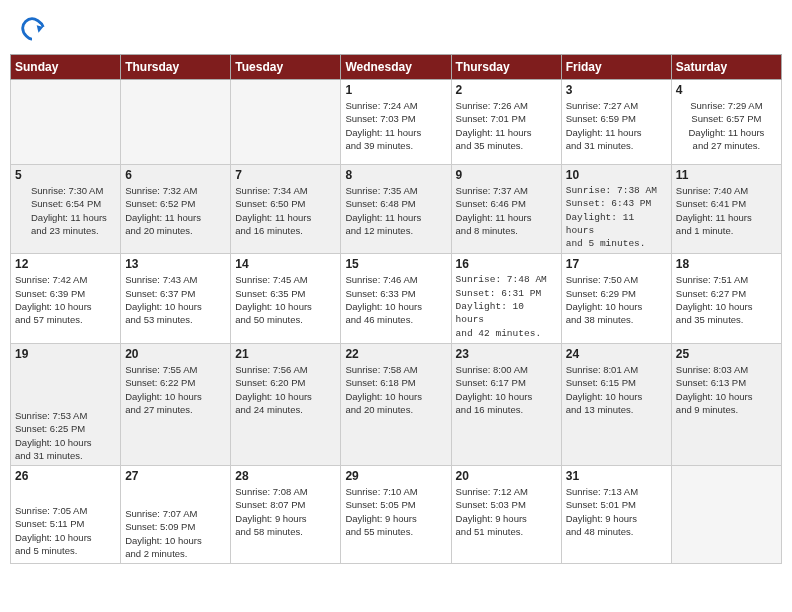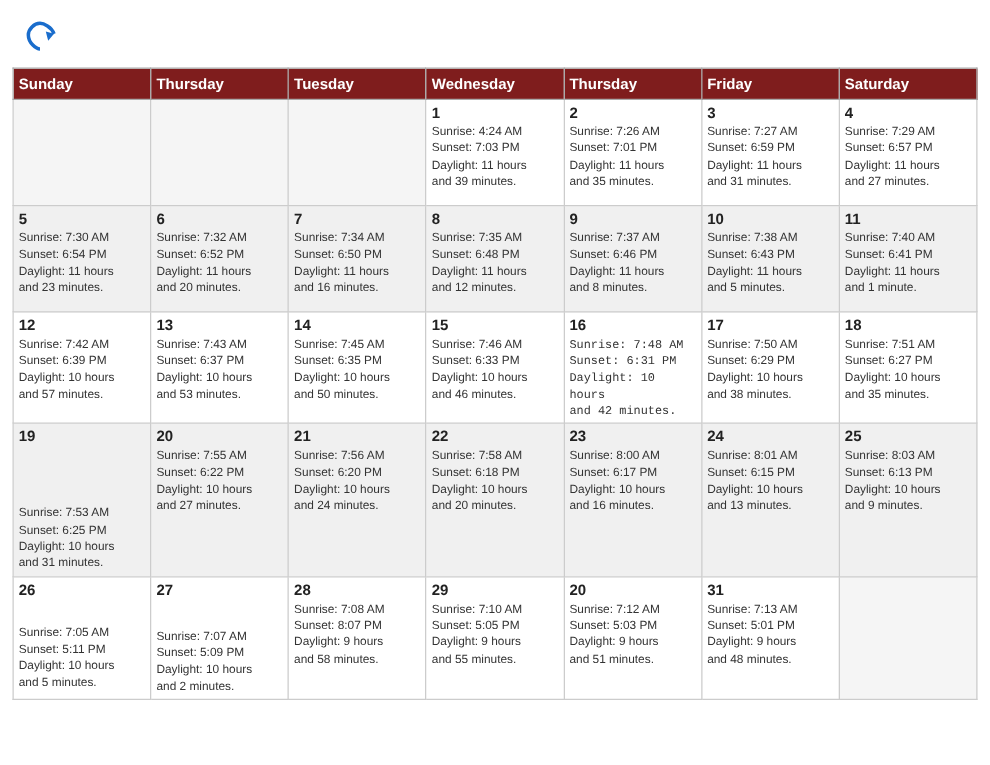--- a/index.html
+++ b/index.html
@@ -121,51 +121,51 @@
         <th>Saturday</th>
       </tr>
   </thead>
   <tbody id="calendar-body">
   <tr>
         <td class="empty"></td>
         <td class="empty"></td>
         <td class="empty"></td>
         <td>
           <div class="day-number">1</div>
-          <div class="day-info" style="white-space: pre-line;">Sunrise: 4:24 AM
+          <div class="day-info" style="white-space: pre-line;">Sunrise: 7:24 AM
 Sunset: 7:03 PM
 Daylight: 11 hours
 and 39 minutes.</div>
         </td>
         <td>
           <div class="day-number">2</div>
           <div class="day-info" style="white-space: pre-line;">Sunrise: 7:26 AM
 Sunset: 7:01 PM
 Daylight: 11 hours
 and 35 minutes.</div>
         </td>
         <td>
           <div class="day-number">3</div>
           <div class="day-info" style="white-space: pre-line;">Sunrise: 7:27 AM
 Sunset: 6:59 PM
 Daylight: 11 hours
 and 31 minutes.</div>
         </td>
         <td>
           <div class="day-number">4</div>
-          <div class="day-info" style="white-space: pre-line;">Sunrise: 7:29 AM
+          <div class="day-info" style="white-space: pre-line; text-align: center;">Sunrise: 7:29 AM
 Sunset: 6:57 PM
 Daylight: 11 hours
 and 27 minutes.</div>
         </td>
       </tr>
       <tr class="row-shaded">
         <td>
           <div class="day-number">5</div>
-          <div class="day-info" style="white-space: pre-line;">Sunrise: 7:30 AM
+          <div class="day-info" style="white-space: pre-line; margin-left: 16px;">Sunrise: 7:30 AM
 Sunset: 6:54 PM
 Daylight: 11 hours
 and 23 minutes.</div>
         </td>
         <td>
           <div class="day-number">6</div>
           <div class="day-info" style="white-space: pre-line;">Sunrise: 7:32 AM
 Sunset: 6:52 PM
 Daylight: 11 hours
 and 20 minutes.</div>
@@ -186,21 +186,21 @@
         </td>
         <td>
           <div class="day-number">9</div>
           <div class="day-info" style="white-space: pre-line;">Sunrise: 7:37 AM
 Sunset: 6:46 PM
 Daylight: 11 hours
 and 8 minutes.</div>
         </td>
         <td>
           <div class="day-number">10</div>
-          <div class="day-info" style="white-space: pre-line;">Sunrise: 7:38 AM
+          <div class="day-info" style="white-space: pre-line; font-family: Liberation Mono, monospace;">Sunrise: 7:38 AM
 Sunset: 6:43 PM
 Daylight: 11 hours
 and 5 minutes.</div>
         </td>
         <td>
           <div class="day-number">11</div>
           <div class="day-info" style="white-space: pre-line;">Sunrise: 7:40 AM
 Sunset: 6:41 PM
 Daylight: 11 hours
 and 1 minute.</div>

